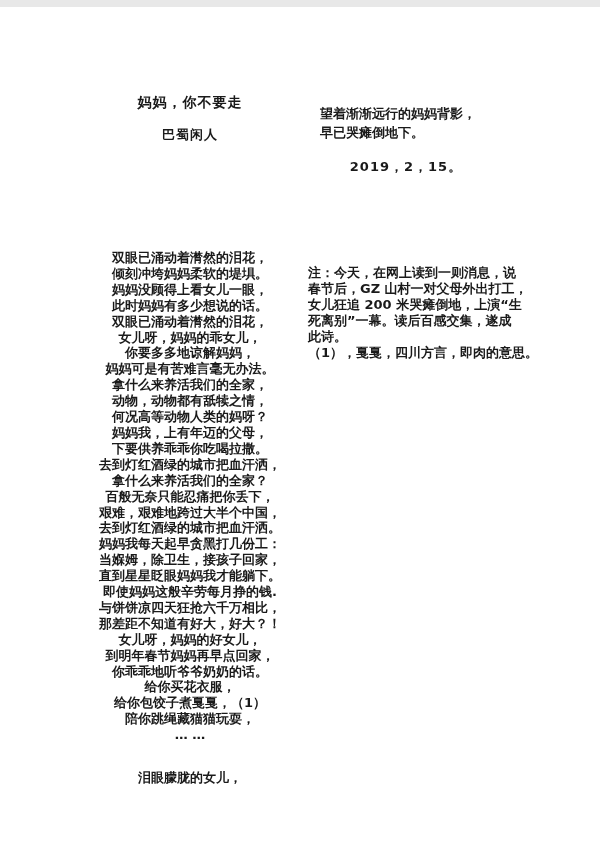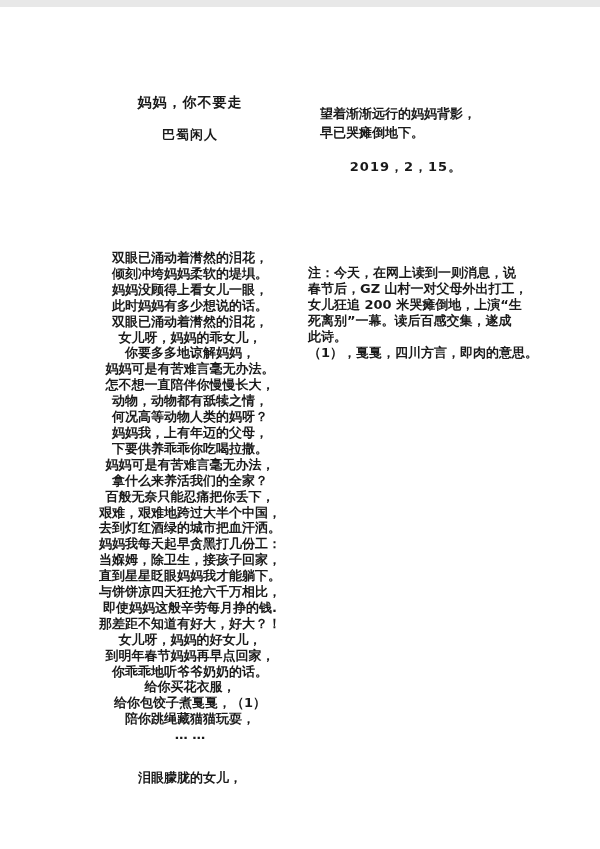--- a/index.html
+++ b/index.html
@@ -38,35 +38,35 @@
 
     <div class="stanza-2">
       <div class="line">双眼已涌动着潸然的泪花，</div>
       <div class="line">倾刻冲垮妈妈柔软的堤埧。</div>
       <div class="line">妈妈没顾得上看女儿一眼，</div>
       <div class="line">此时妈妈有多少想说的话。</div>
       <div class="line">双眼已涌动着潸然的泪花，</div>
       <div class="line">女儿呀，妈妈的乖女儿，</div>
       <div class="line">你要多多地谅解妈妈，</div>
       <div class="line">妈妈可是有苦难言毫无办法。</div>
-      <div class="line">怎不想一直陪伴你慢慢长大，</div>
+      <div class="line">拿什么来养活我们的全家，</div>
       <div class="line">动物，动物都有舐犊之情，</div>
       <div class="line">何况高等动物人类的妈呀？</div>
       <div class="line">妈妈我，上有年迈的父母，</div>
       <div class="line">下要供养乖乖你吃喝拉撒。</div>
-      <div class="line">妈妈可是有苦难言毫无办法，</div>
+      <div class="line">去到灯红酒绿的城市把血汗洒，</div>
       <div class="line">拿什么来养活我们的全家？</div>
       <div class="line">百般无奈只能忍痛把你丢下，</div>
       <div class="line">艰难，艰难地跨过大半个中国，</div>
       <div class="line">去到灯红酒绿的城市把血汗洒。</div>
       <div class="line">妈妈我每天起早贪黑打几份工：</div>
       <div class="line">当媬姆，除卫生，接孩子回家，</div>
       <div class="line">直到星星眨眼妈妈我才能躺下。</div>
+      <div class="line">即使妈妈这般辛劳每月挣的钱.</div>
       <div class="line">与饼饼凉四天狂抢六千万相比，</div>
-      <div class="line">即使妈妈这般辛劳每月挣的钱.</div>
       <div class="line">那差距不知道有好大，好大？！</div>
       <div class="line">女儿呀，妈妈的好女儿，</div>
       <div class="line">到明年春节妈妈再早点回家，</div>
       <div class="line">你乖乖地听爷爷奶奶的话。</div>
       <div class="line">给你买花衣服，</div>
       <div class="line">给你包饺子煮戛戛，（1）</div>
       <div class="line">陪你跳绳藏猫猫玩耍，</div>
       <div class="line">… …</div>
     </div>
 

